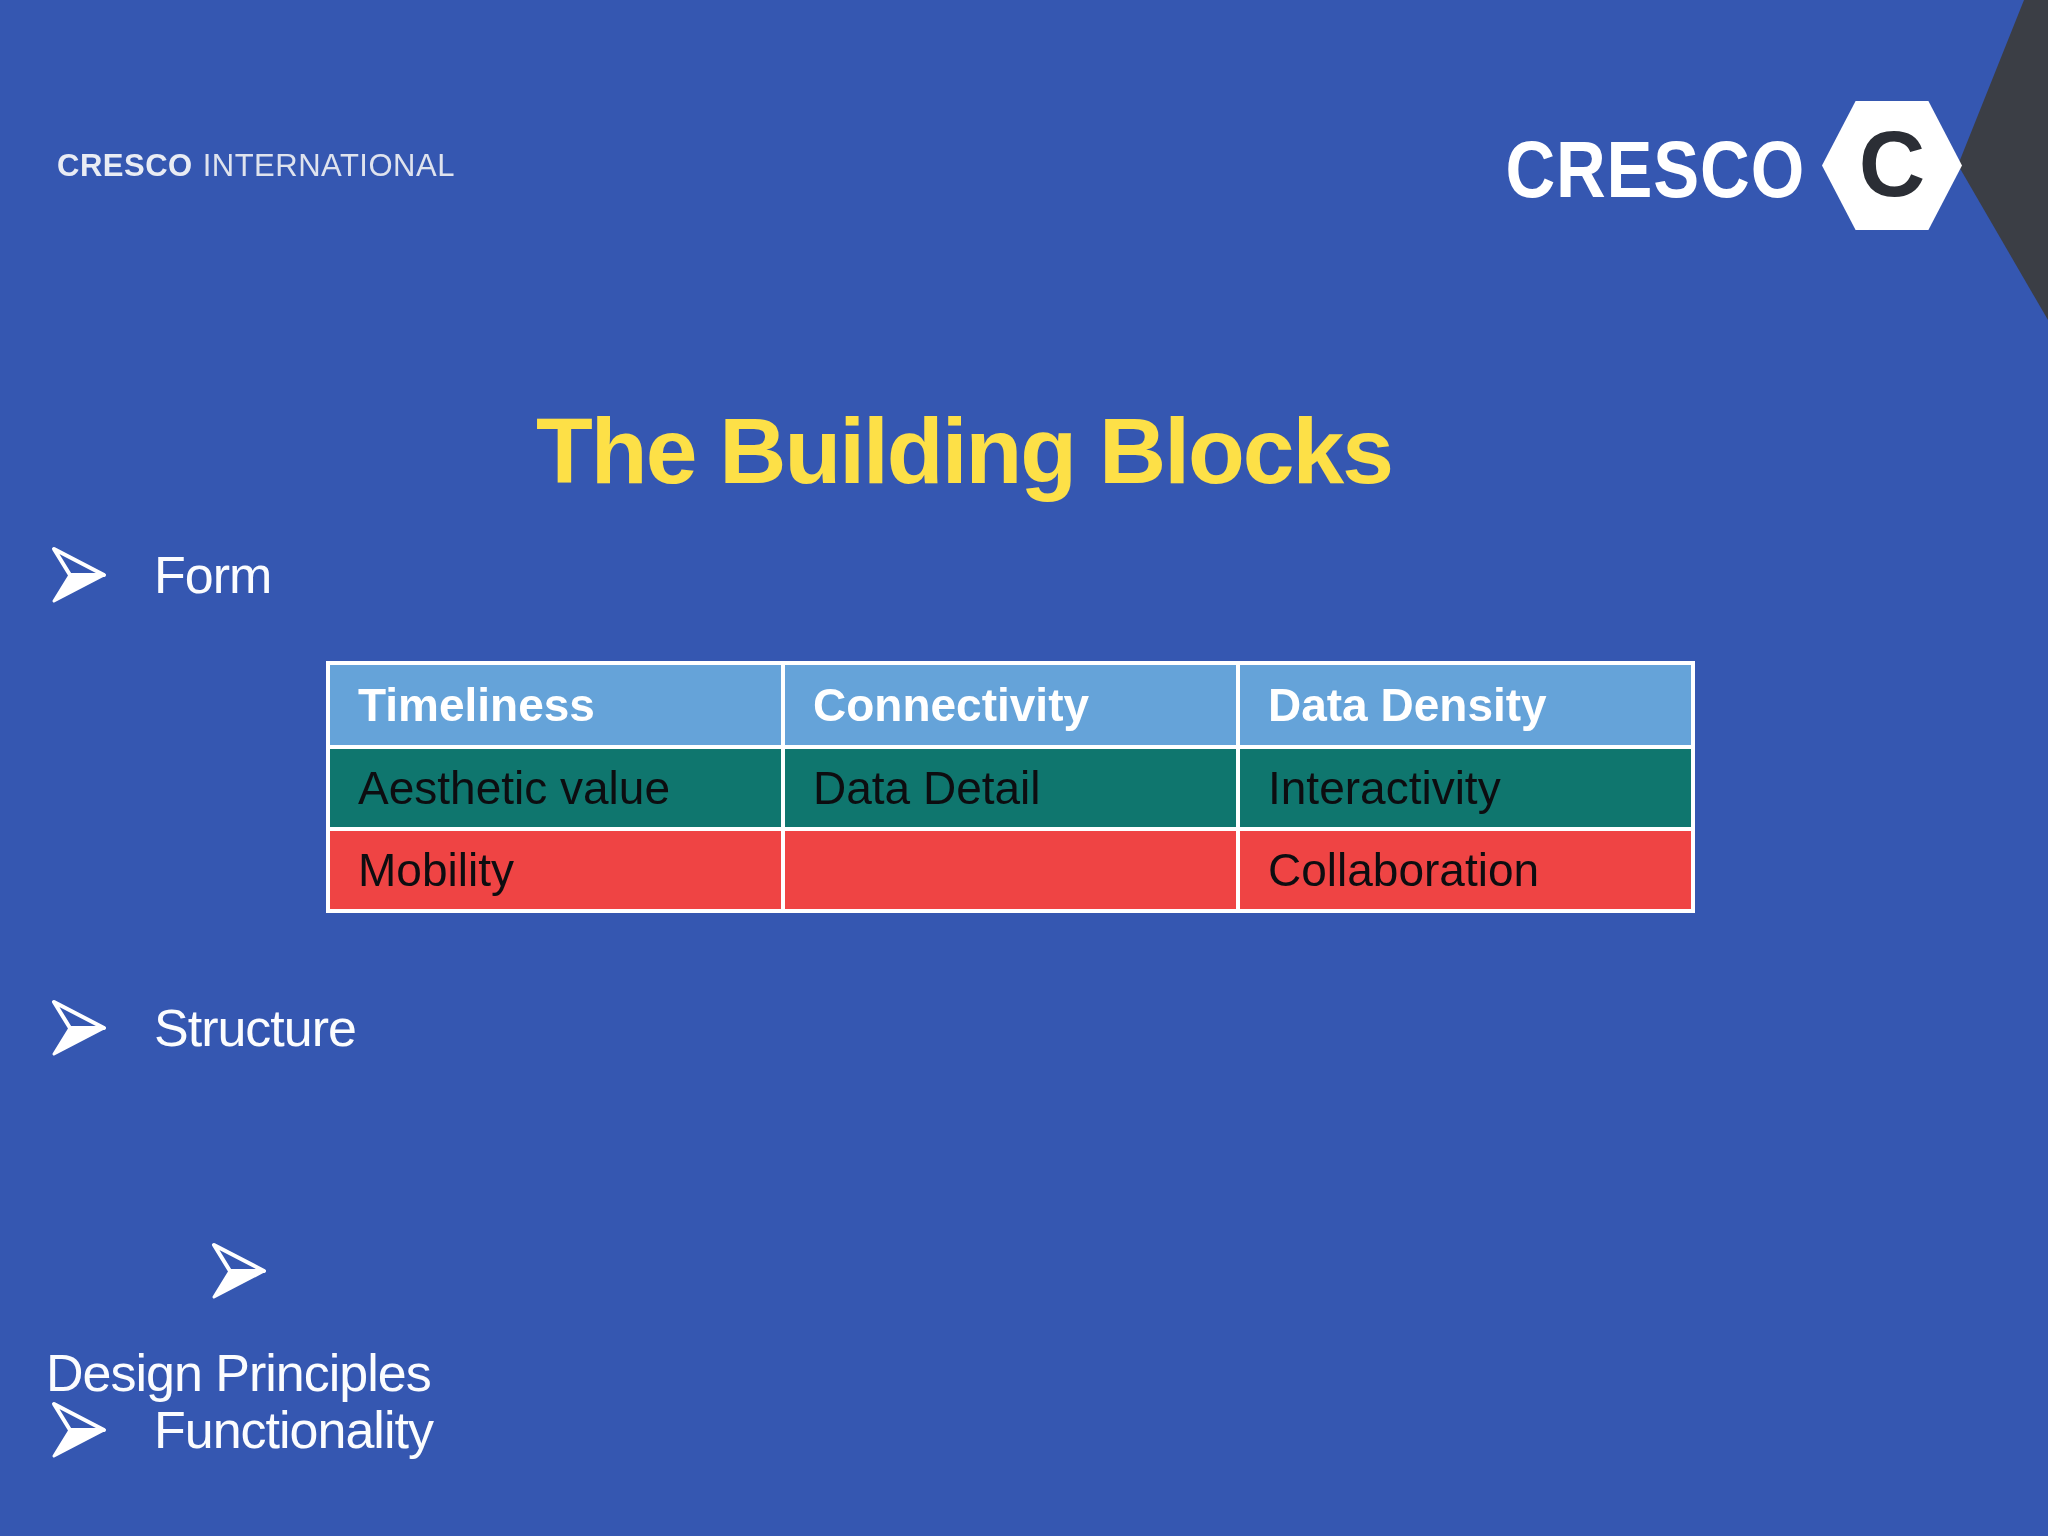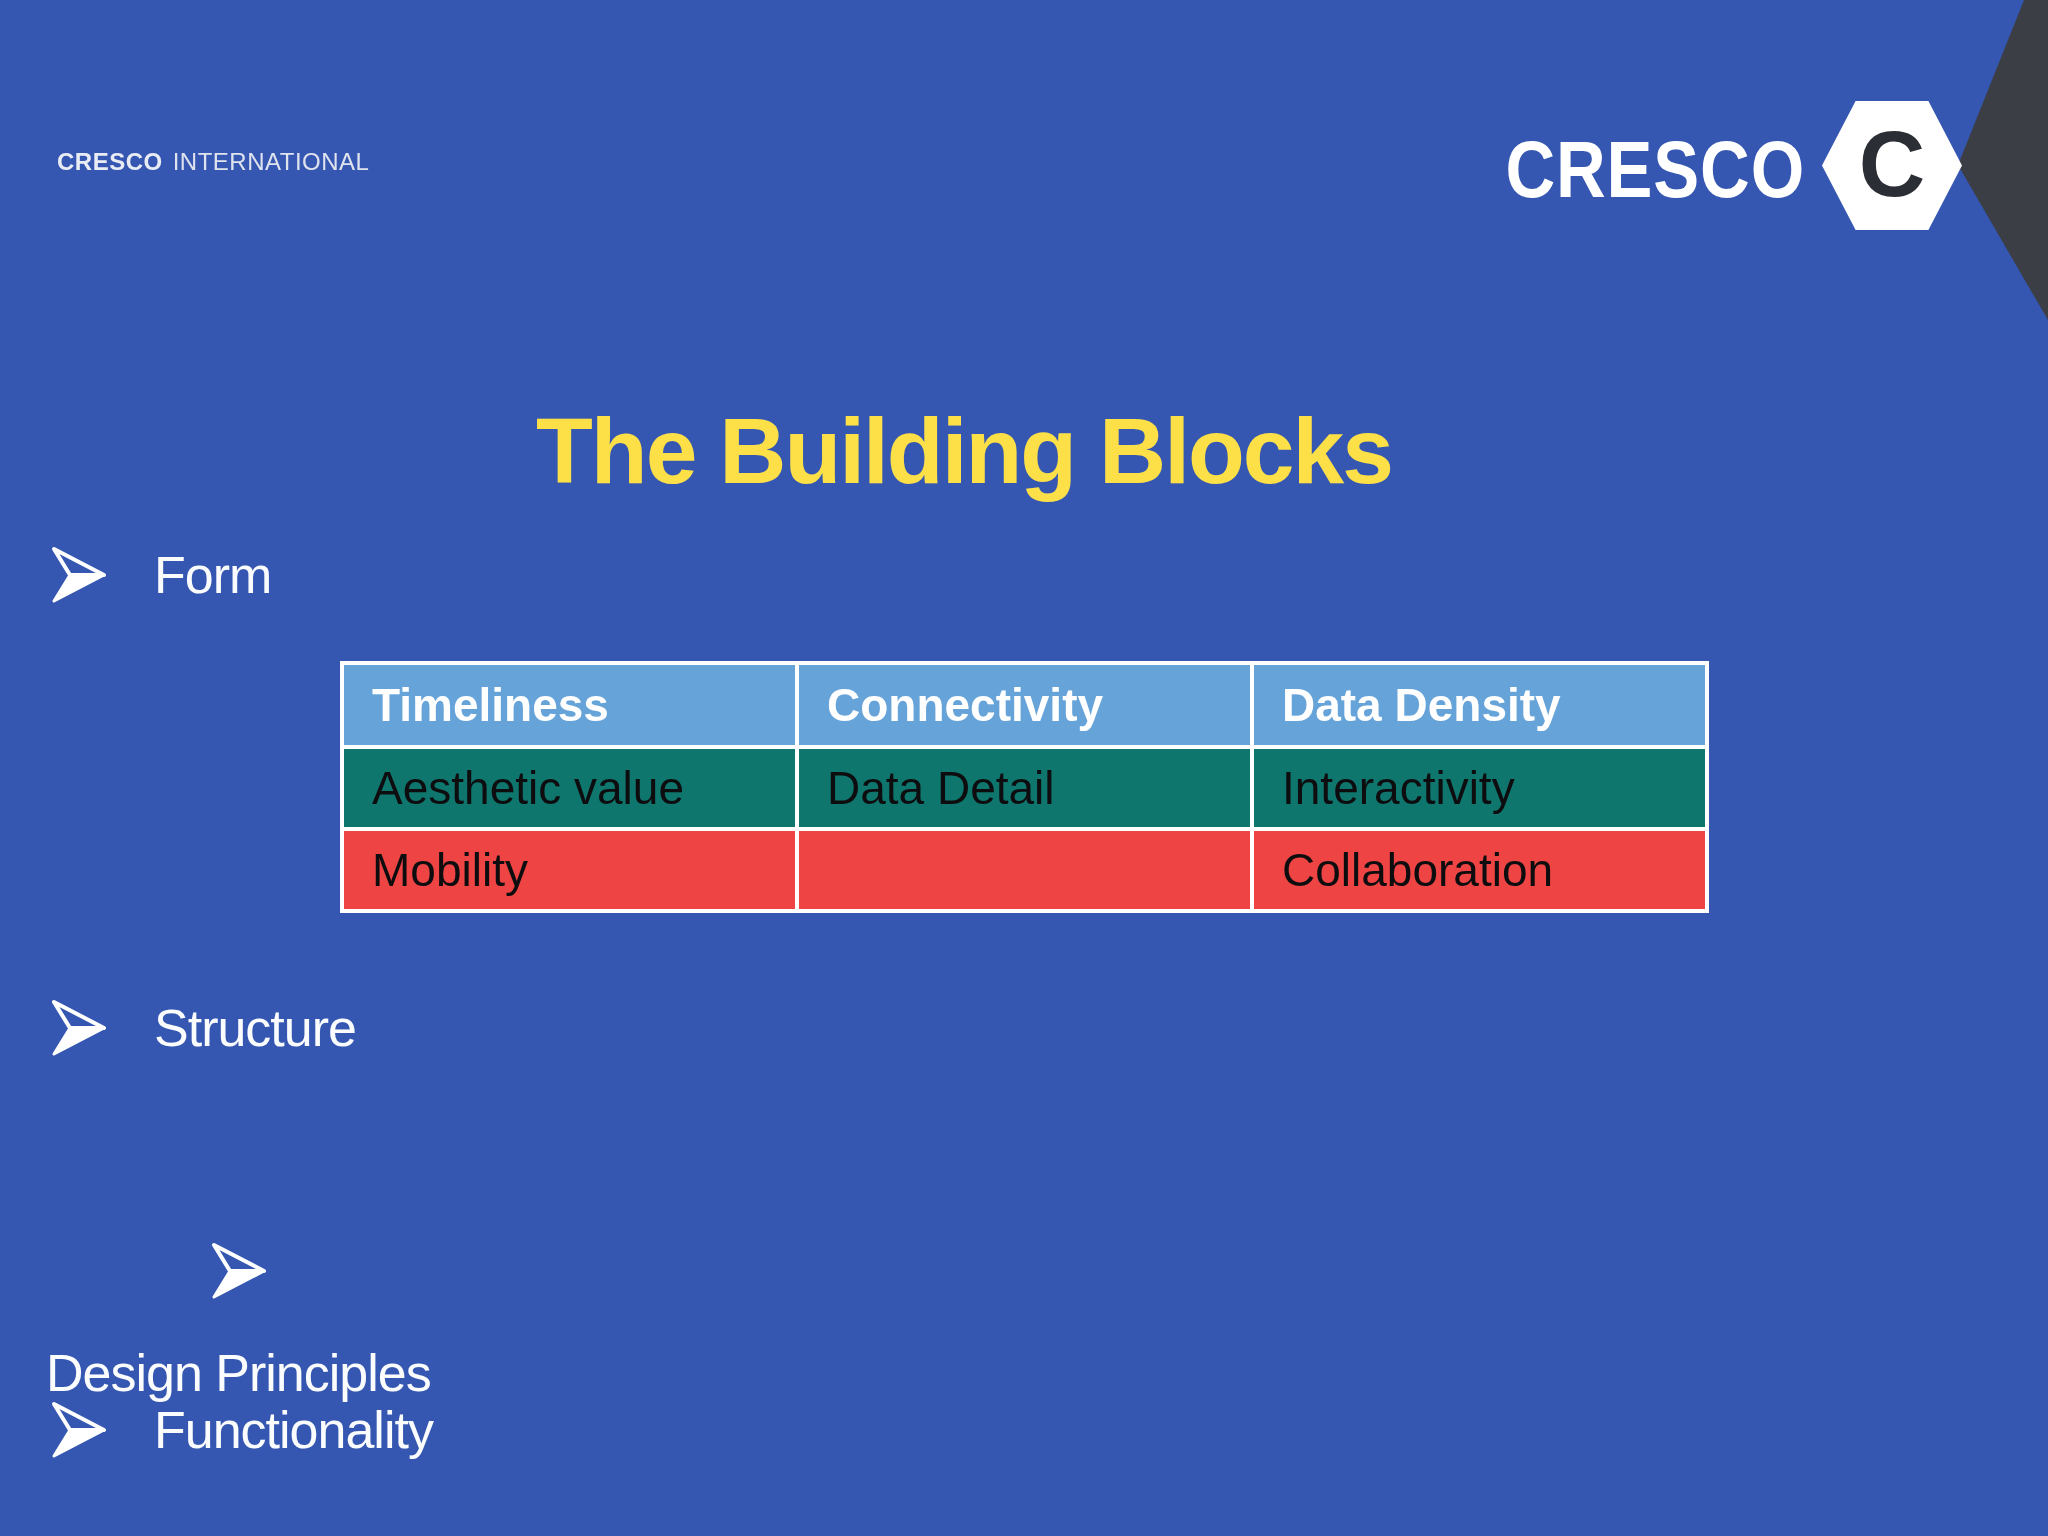--- a/index.html
+++ b/index.html
@@ -7,21 +7,21 @@
     position:relative;
     width:2048px;height:1536px;
     background:#3557b1;
     overflow:hidden;
     font-family:"Liberation Sans", sans-serif;
   }
 
   
   .brand-small{
     position:absolute;left:57px;top:148px;
-    font-size:24px;color:#e9ecf4;letter-spacing:.5px;
+    font-size:31px;color:#e9ecf4;letter-spacing:.5px;
     white-space:nowrap;
   }
   .brand-small .b{font-weight:700;}
   .brand-small .r{font-weight:400;margin-left:10px;color:#dfe3ee;}
 
   
   .cresco-word{
     position:absolute;left:1390px;top:124px;width:415px;
     text-align:right;
     font-size:80px;font-weight:600;color:#ffffff;letter-spacing:1px;
@@ -62,21 +62,21 @@
     font-size:52px;font-weight:400;color:#fbfcfe;letter-spacing:-1px;
     white-space:nowrap;line-height:1;
   }
   .bullet-form{top:529px;}
   .bullet-structure{top:982px;}
   .bullet-design{top:1239px;flex-direction:column;}
   .bullet-functionality{top:1384px;}
 
   
   .ppt-table{
-    position:absolute;left:340px;width:1369px;
+    position:absolute;left:326px;width:1369px;
     background:#ffffff;
     display:grid;grid-template-columns:1fr 1fr 1fr;
     gap:4px;padding:4px;box-sizing:border-box;
   }
   .table-form{top:661px;grid-template-rows:80px 78px 78px;}
   .table-structure{top:1099px;grid-template-rows:84px;padding-bottom:9px;}
   .cell{
     display:flex;align-items:center;
     padding-left:28px;box-sizing:border-box;
     font-size:46px;white-space:nowrap;overflow:hidden;

